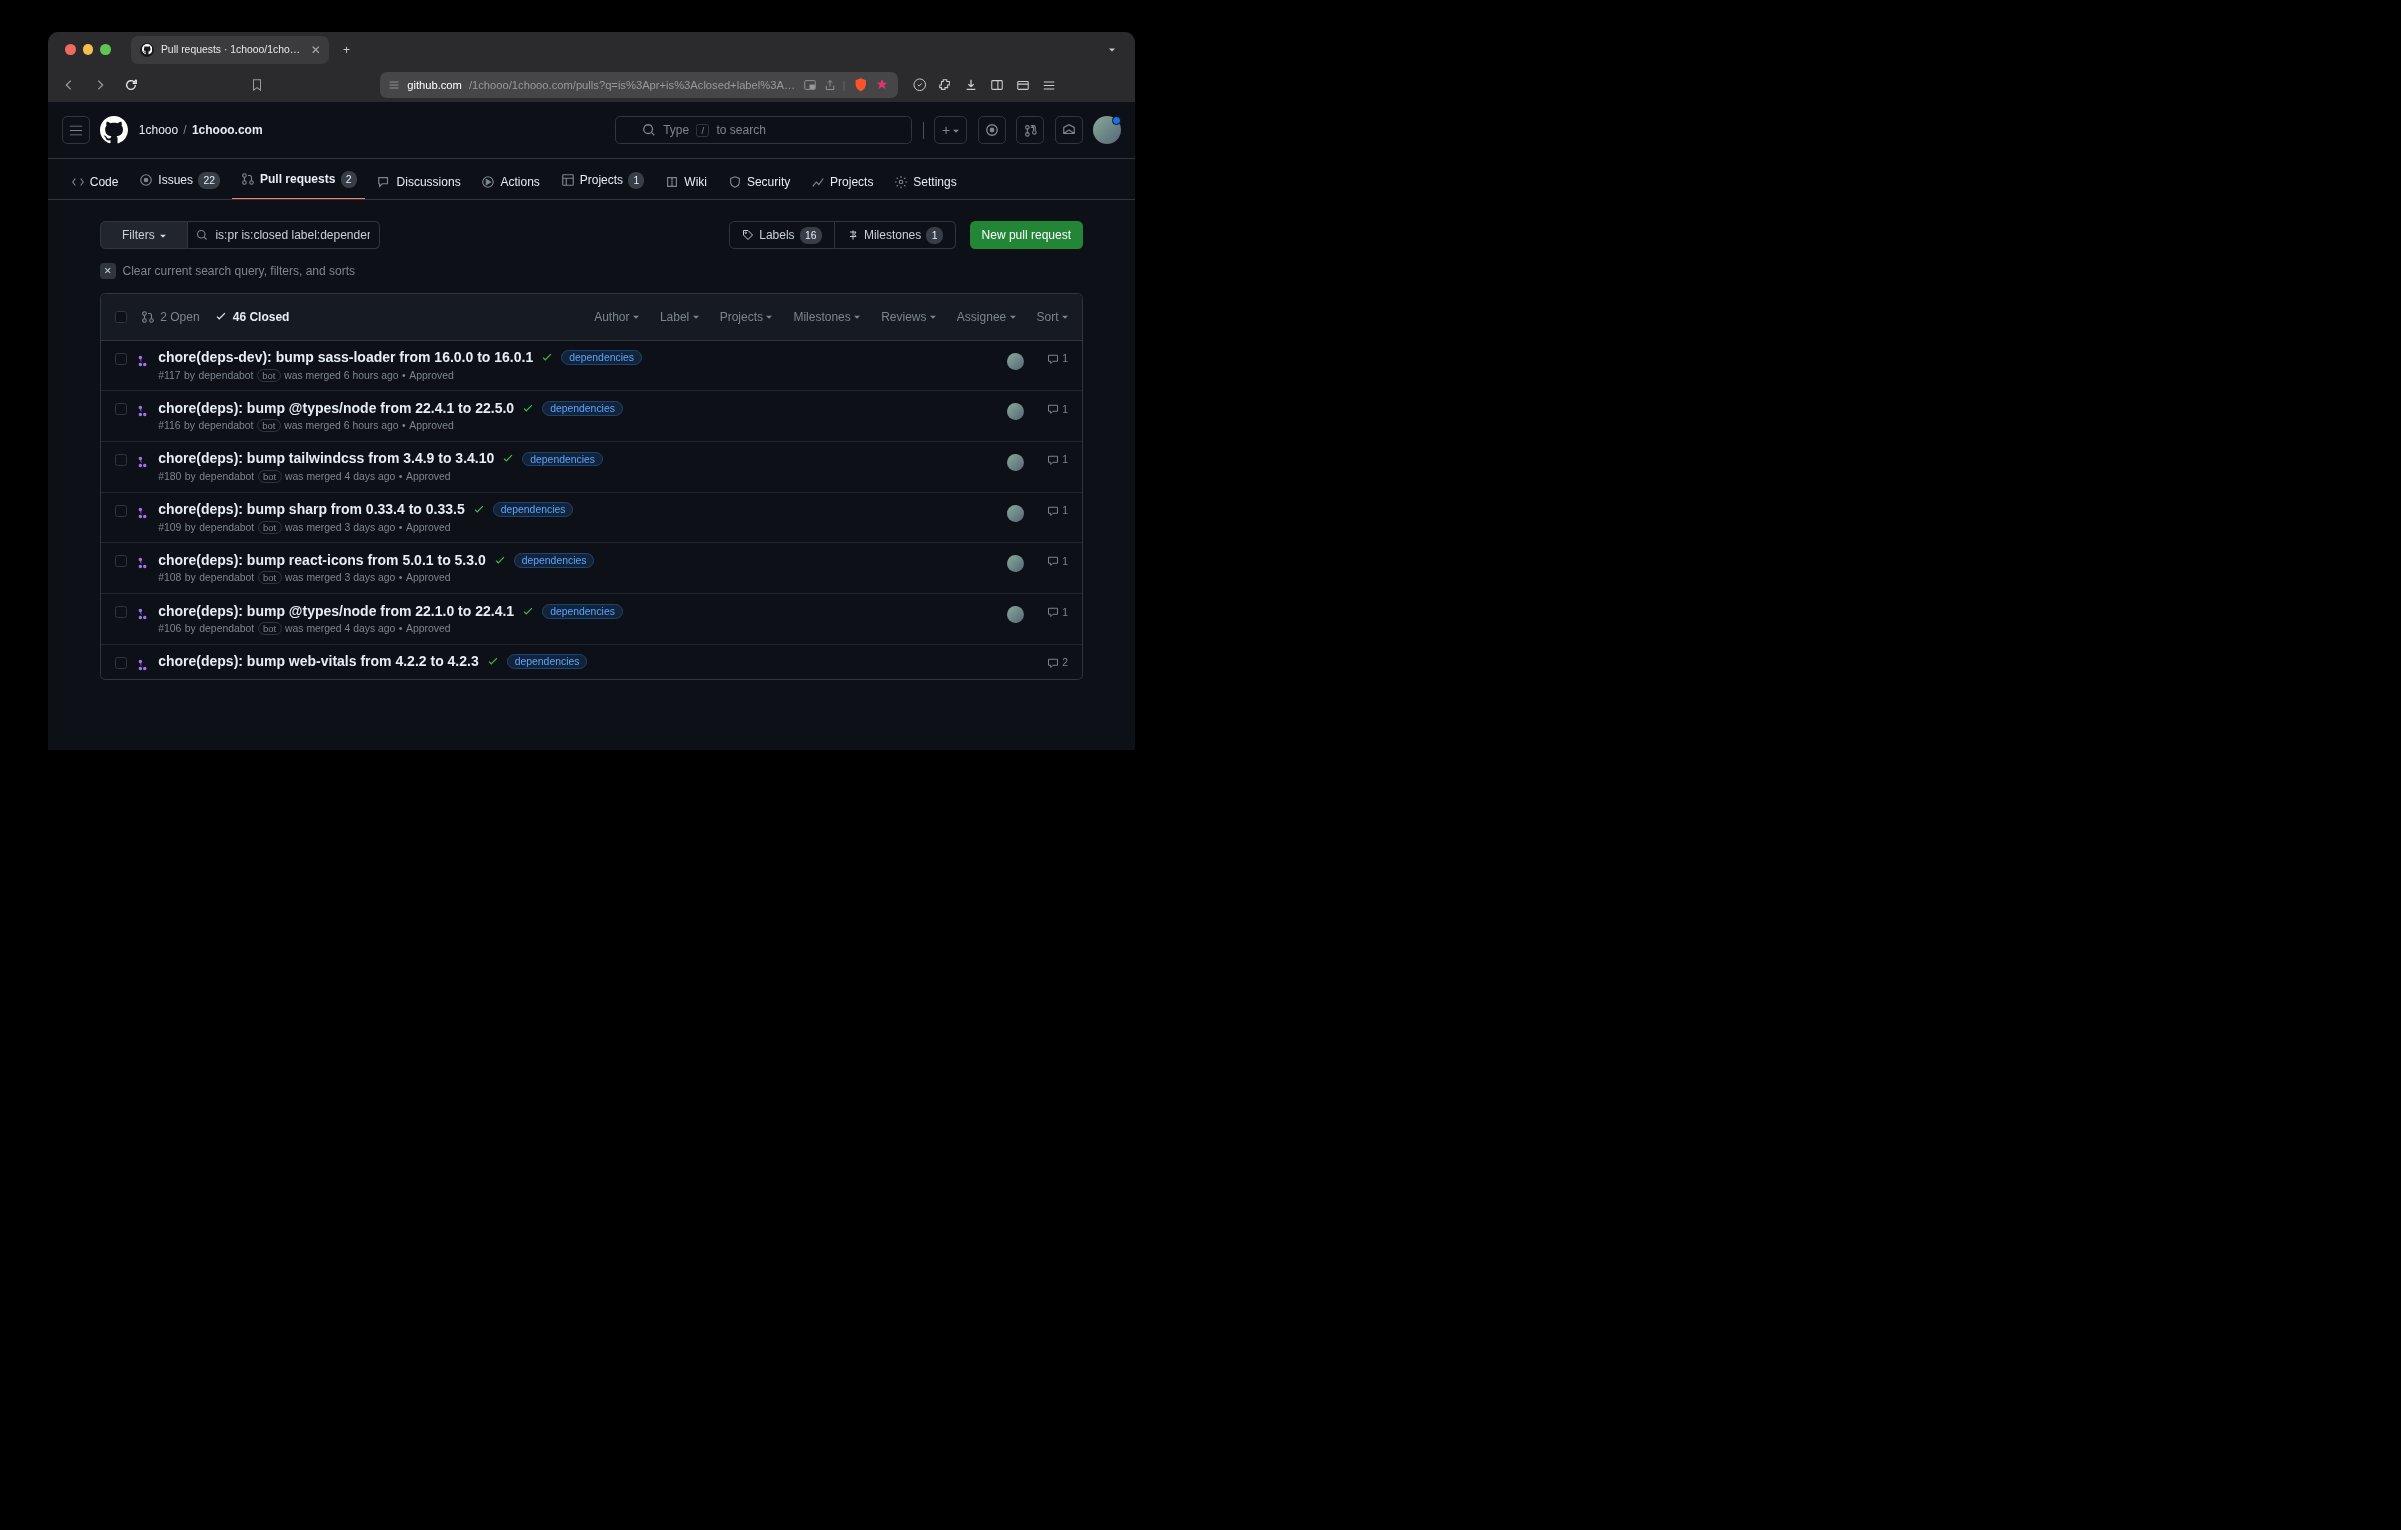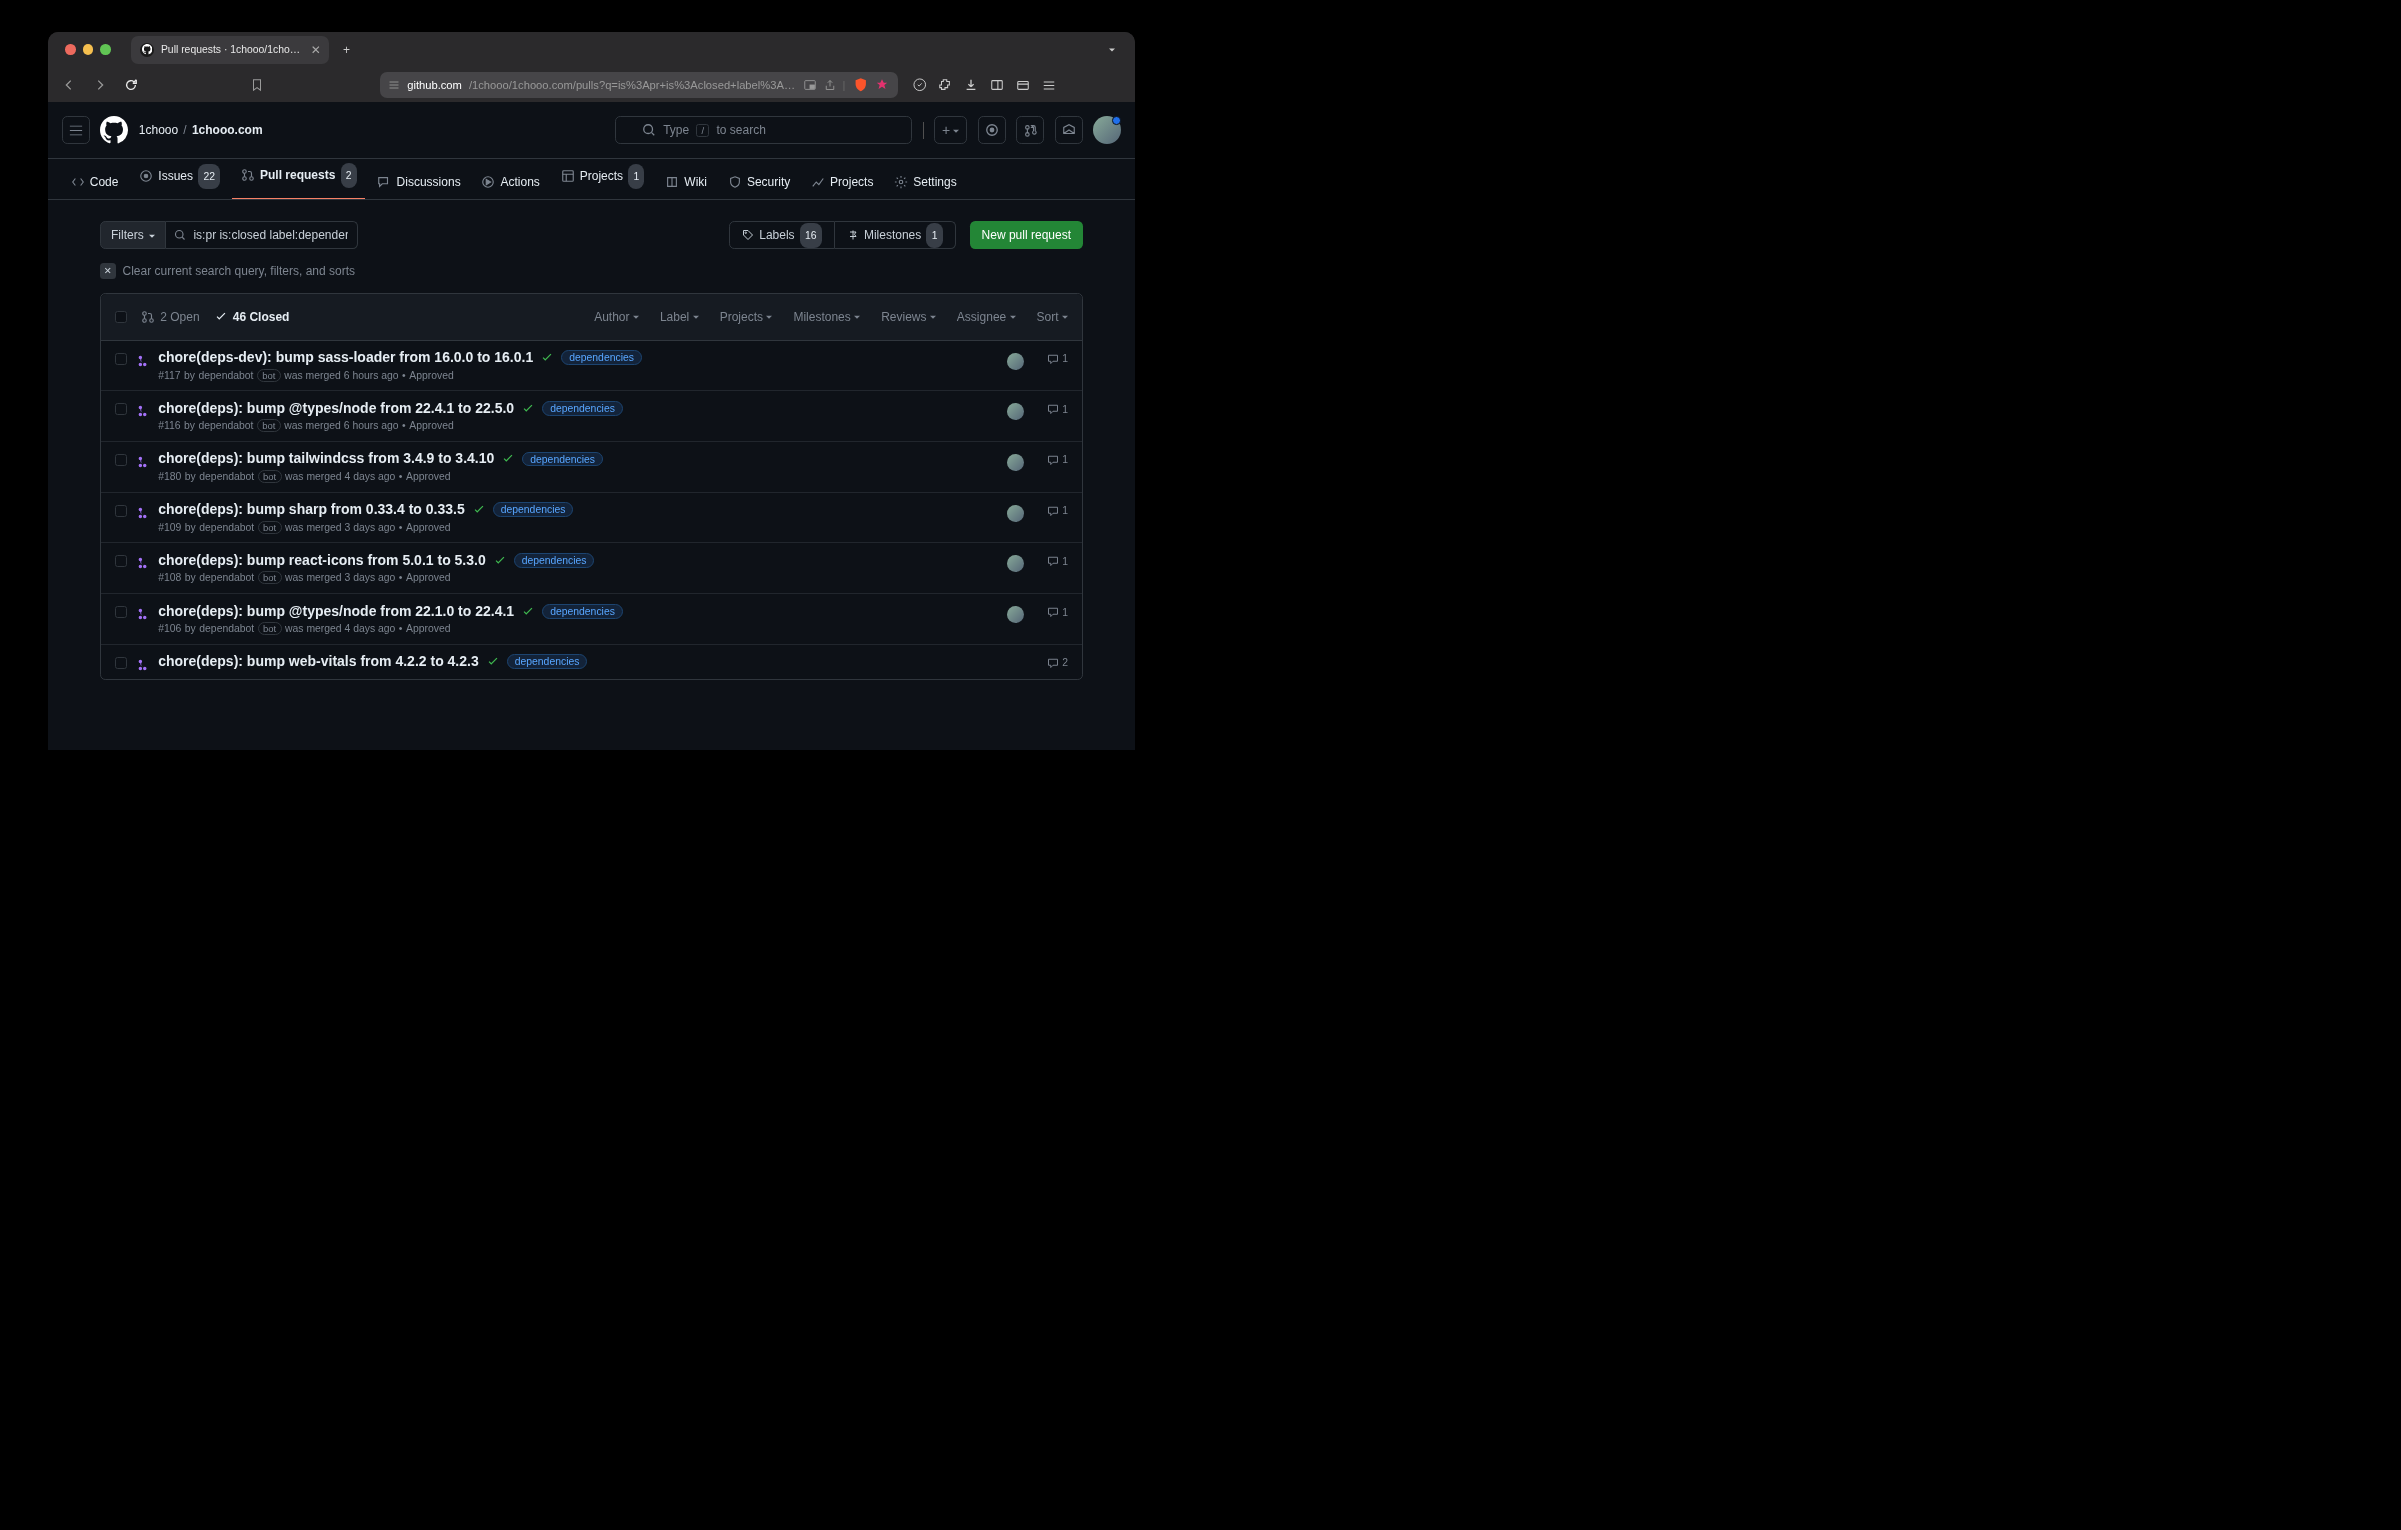--- a/index.html
+++ b/index.html
@@ -49,27 +49,27 @@
 .plusbtn{display:flex;align-items:center;gap:1.7px}
 .avatar{width:28px;height:28px;border-radius:50%;background:linear-gradient(135deg,#8a9 0%,#567 100%);position:relative}
 .avatar .dot{position:absolute;top:0;right:0;width:8.6px;height:8.6px;background:#1f6feb;border-radius:50%;border:1.7px solid #0d1117}
 
 
 .reponav{height:41px;border-bottom:0.9px solid #30363d;display:flex;align-items:end;padding:0 14px;gap:3.5px}
 .reponav .item{display:flex;align-items:center;gap:5.2px;padding:0 8.6px 10.4px;font-size:12px;color:#e6edf3;position:relative}
 .reponav .item.active{border-bottom:1.7px solid #f78166;font-weight:600}
 .reponav .item .ic{width:14px;height:14px;color:#7d8590}
 .reponav .item.active .ic{color:#7d8590}
-.counter{background:#383e47;color:#e6edf3;border-radius:7.8px;font-size:10.4px;padding:0 5.2px;height:25px;display:flex;align-items:center;font-weight:500}
+.counter{background:#383e47;color:#e6edf3;border-radius:7.8px;font-size:10.4px;padding:0 5.2px;height:17px;display:flex;align-items:center;font-weight:500}
 
 
 .content{padding:21px 52px}
 .controls{display:flex;gap:14px;align-items:center;margin-bottom:14px}
 .filterbox{display:flex;height:28px;}
-.filterbtn{background:#21262d;border:0.9px solid #30363d;border-radius:5.2px 0 0 5.2px;padding:0 10px;display:flex;align-items:center;gap:3.5px;font-size:12px;color:#c9d1d9}
+.filterbtn{background:#21262d;border:0.9px solid #30363d;border-radius:5.2px 0 0 5.2px;padding:0 21px;display:flex;align-items:center;gap:3.5px;font-size:12px;color:#c9d1d9}
 .searchpr{flex:1;border:0.9px solid #30363d;border-left:none;border-radius:0 5.2px 5.2px 0;background:#0d1117;height:28px;display:flex;align-items:center;padding:0 8.6px;gap:7px;color:#7d8590;font-size:12px}
 .searchpr input{flex:1;background:transparent;border:none;color:#c9d1d9;font-size:12px;outline:none}
 .left{flex:1;display:flex}
 .pillgroup{display:flex;height:28px}
 .pill{border:0.9px solid #30363d;padding:0 12px;display:flex;align-items:center;gap:5.2px;font-size:12px;color:#c9d1d9}
 .pill:first-child{border-radius:5.2px 0 0 5.2px}
 .pill:last-child{border-radius:0 5.2px 5.2px 0;border-left:none}
 .newpr{background:#238636;color:#fff;height:28px;border-radius:5.2px;padding:0 12px;display:flex;align-items:center;font-size:12px;font-weight:500}
 .clear{display:flex;align-items:center;gap:7px;color:#7d8590;font-size:12px;margin-bottom:14px}
 .clear .xb{width:15.5px;height:15.5px;background:#30363d;border-radius:3.5px;display:flex;align-items:center;justify-content:center;font-size:9.5px;color:#c9d1d9}

